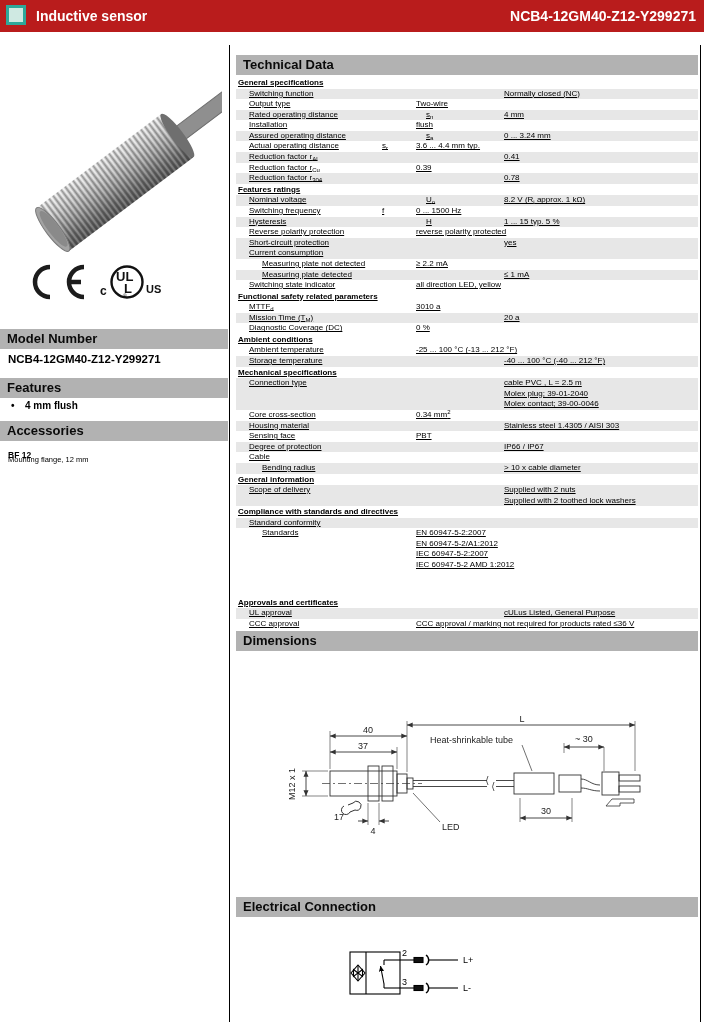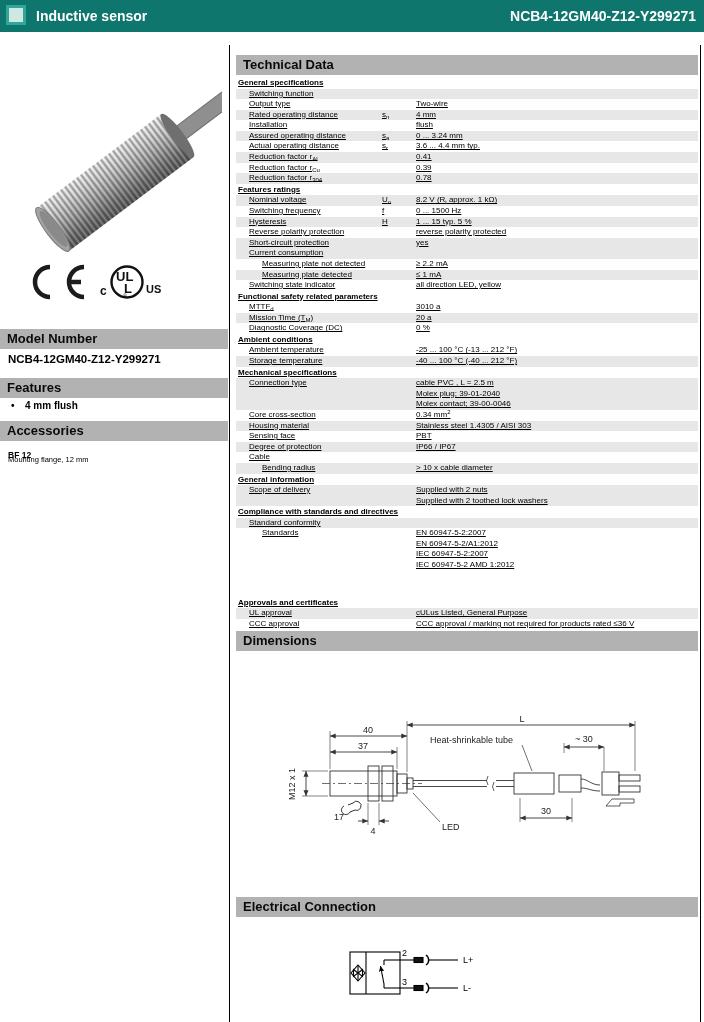--- a/index.html
+++ b/index.html
@@ -1,20 +1,20 @@
 <!DOCTYPE html>
 <html><head>
 <meta charset="utf-8">
 <style>
   html,body{margin:0;padding:0;background:#fff;}
   .page{position:relative;width:704px;height:1022px;background:#ffffff;
         font-family:"Liberation Sans",sans-serif;overflow:hidden;}
 
   
-  .topbar{position:absolute;left:0;top:0;width:704px;height:32px;background:#0f766e;}
+  .topbar{position:absolute;left:0;top:0;width:704px;height:32px;background:#b91c1c;}
   .prod-icon{position:absolute;left:6px;top:5px;width:20px;height:20px;
              background:#cfe9e2;border:3px solid #2fa79a;box-sizing:border-box;}
   .topbar-title{position:absolute;left:36px;top:0;height:32px;line-height:32px;
                 color:#ffffff;font-weight:bold;font-size:14px;}
   .topbar-part{position:absolute;right:8px;top:0;height:32px;line-height:32px;
                color:#ffffff;font-weight:bold;font-size:14px;}
 
   
   .vline{position:absolute;top:45px;bottom:0;width:1px;background:#000;}
   .vline-mid{left:229px;}
@@ -32,21 +32,21 @@
   .feature-item .blt{display:inline-block;width:14px;}
   .acc-name{position:absolute;left:8px;top:444px;font-size:8.5px;font-weight:bold;color:#000;margin-top:6px;}
   .acc-desc{position:absolute;left:8px;top:455px;font-size:7.5px;color:#000;}
 
   
   #tech-table{position:absolute;left:236px;top:77px;width:462px;color:#000;text-decoration:underline;}
   .sec-header{height:11.5px;line-height:11.5px;font-size:8px;font-weight:bold;padding-left:2px;}
   .gap-sm{margin-top:0;} .gap-lg{margin-top:26px;}
   .spec-line{display:grid;grid-template-columns:146px 34px 1fr;height:10.6px;
              line-height:10.6px;font-size:8px;align-items:center;}
-  .spec-line.shaded{background:#e7e7e7;}
+  .spec-line.shaded{background:#e7e7e7;gap:44px;}
   .c-label{padding-left:13px;white-space:nowrap;overflow:hidden;}
   .c-label.ind1{padding-left:26px;}
   .c-sym{white-space:nowrap;}
   .c-val{white-space:nowrap;overflow:hidden;}
   sub{font-size:6px;vertical-align:-1.5px;line-height:0;}
   sup{font-size:6px;vertical-align:3px;line-height:0;}
 
   
   .photo{position:absolute;left:10px;top:44px;}
   .certs{position:absolute;left:20px;top:260px;}
@@ -118,20 +118,21 @@
   <div class="bar bar-left" style="top:421px">Accessories</div>
   <div class="acc-name">BF 12</div>
   <div class="acc-desc">Mounting flange, 12 mm</div>
 
   <div class="bar bar-right" style="top:55px">Technical Data</div>
   <div id="tech-table">
       <div class="sec-header">General specifications</div>
       <div class="spec-line shaded">
         <span class="c-label">Switching function</span>
         <span class="c-sym"></span>
+        <span class="c-val">Normally closed (NC)</span>
       </div>
       <div class="spec-line">
         <span class="c-label">Output type</span>
         <span class="c-sym"></span>
         <span class="c-val">Two-wire</span>
       </div>
       <div class="spec-line shaded">
         <span class="c-label">Rated operating distance</span>
         <span class="c-sym">s<sub>n</sub></span>
         <span class="c-val">4 mm</span>

